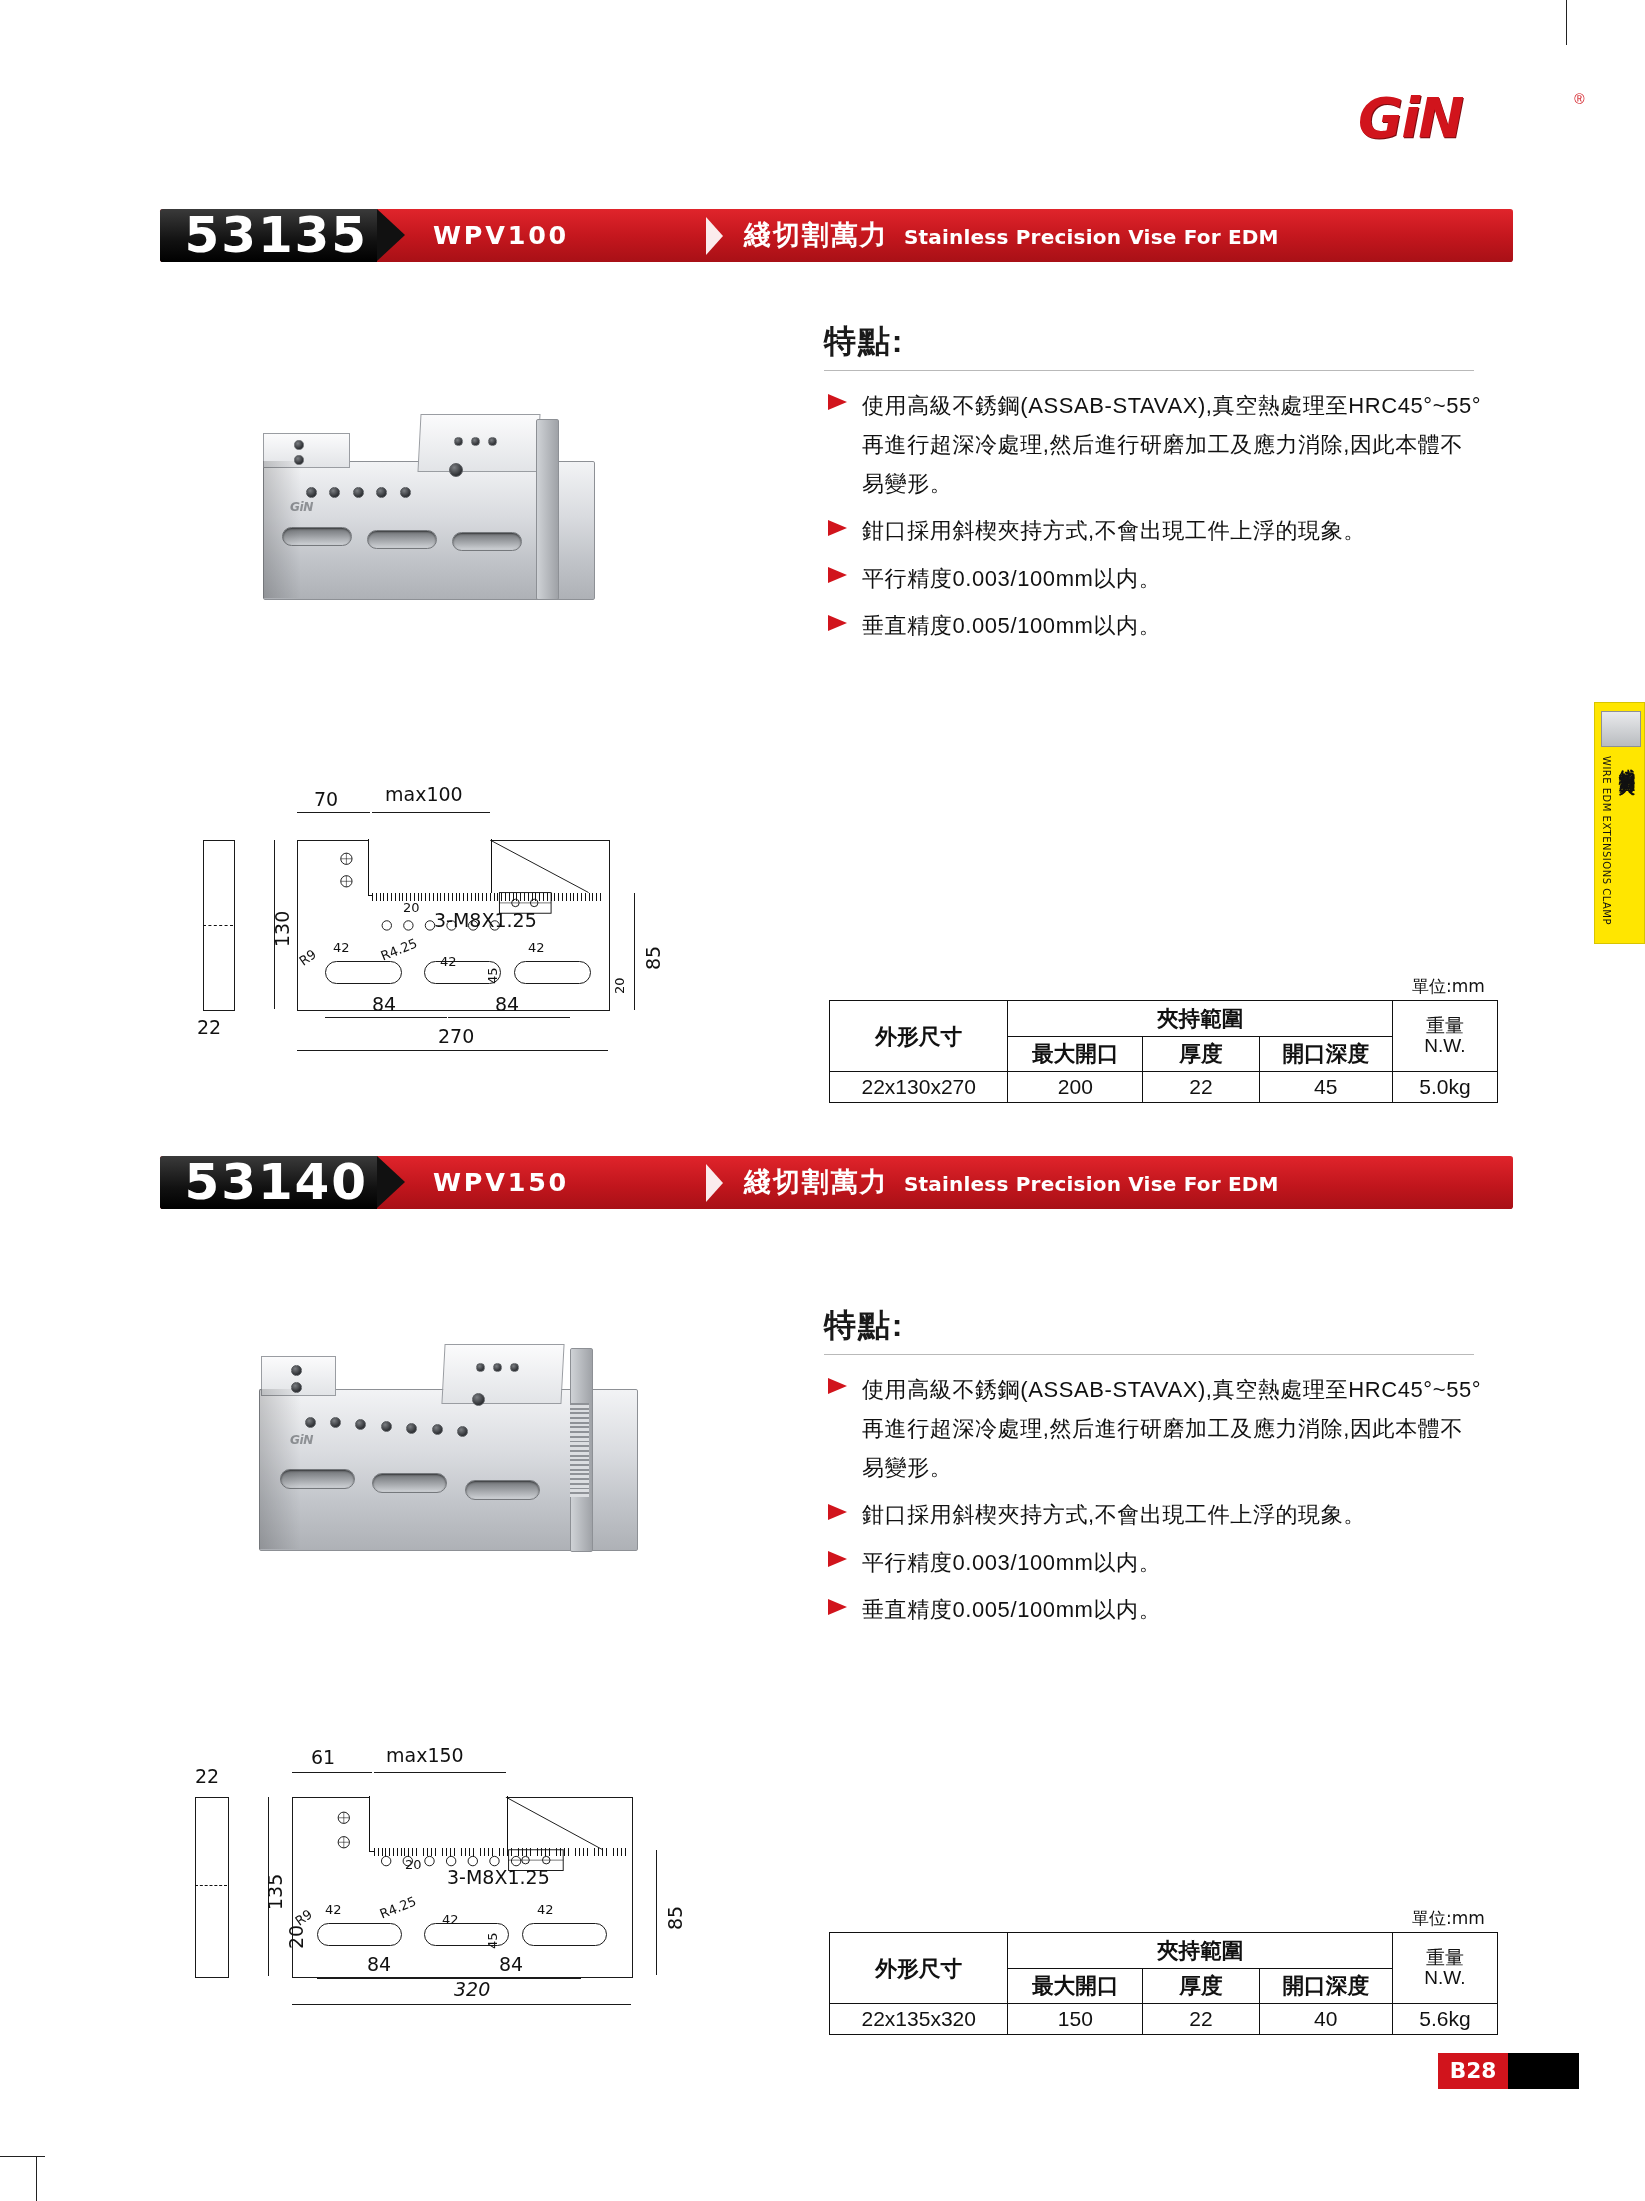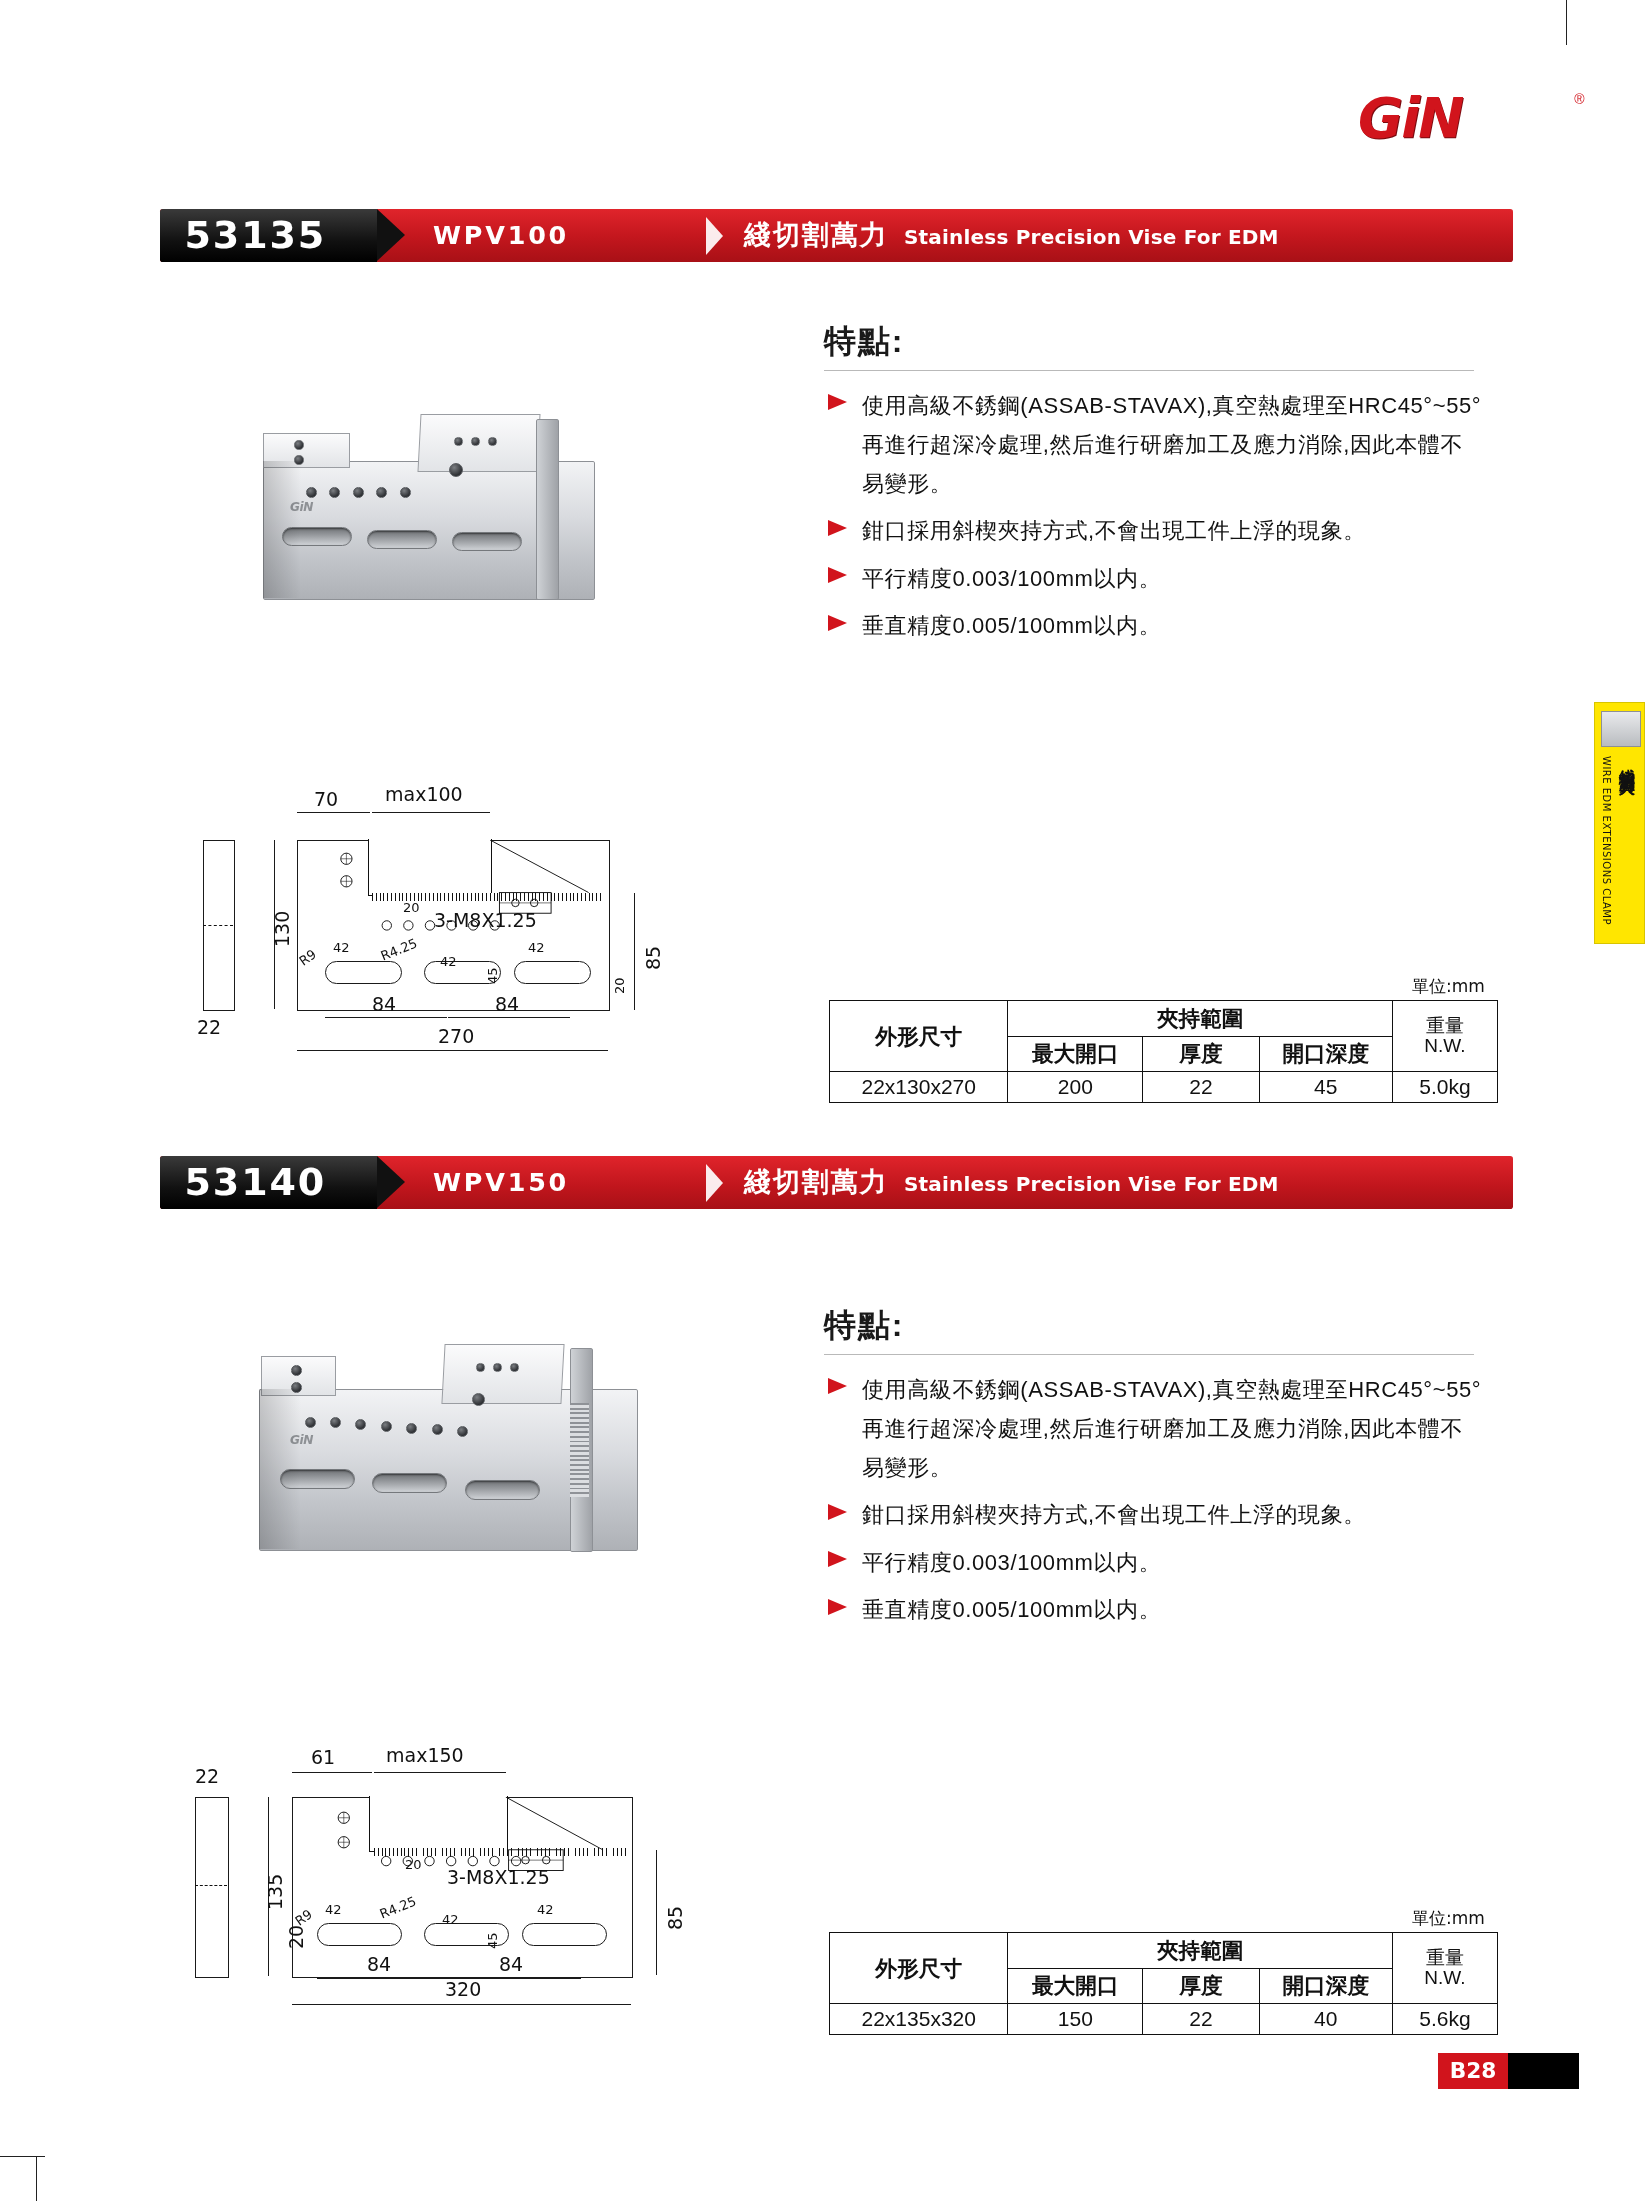--- a/index.html
+++ b/index.html
@@ -80,21 +80,21 @@
     width: 0; height: 0;
     border-top: 26px solid transparent;
     border-bottom: 26px solid transparent;
     border-left: 28px solid #111;
   }
   .bar .code {
     position: absolute;
     left: 24.5px; top: 0;
     height: 53px; line-height: 53px;
     color: #fff;
-    font-size: 38px;
+    font-size: 50px;
     font-weight: bold;
     font-family: "DejaVu Sans", sans-serif;
     letter-spacing: 1.9px;
   }
   .bar .model {
     position: absolute;
     left: 273px; top: 0;
     height: 53px; line-height: 53px;
     color: #fff;
     font-size: 25.4px;
@@ -592,21 +592,21 @@
     <div class="dim-txt sm" style="left:151px; top:141px;">42</div>
     <div class="dim-txt sm" style="left:268px; top:151px;">42</div>
     <div class="dim-txt sm" style="left:363px; top:141px;">42</div>
 
     <div class="dl h" style="left:143px; top:217px; width:132px;"></div>
     <div class="dim-txt" style="left:193px; top:192px;">84</div>
     <div class="dl h" style="left:275px; top:217px; width:132px;"></div>
     <div class="dim-txt" style="left:325px; top:192px;">84</div>
 
     <div class="dl h" style="left:118px; top:243px; width:339px;"></div>
-    <div class="dim-txt" style="left:271px; top:217px;">320</div>
+    <div class="dim-txt" style="left:280px; top:217px;font-style:italic;">320</div>
 
     <div class="dim-txt sm" style="left:121px; top:149px; transform:rotate(-35deg);">R9</div>
     <div class="dim-txt sm" style="left:205px; top:139px; transform:rotate(-22deg);">R4.25</div>
     <div class="dim-txt sm" style="left:231px; top:96px;">20</div>
     <div class="dim-txt" style="left:273px; top:105px;">3-M8X1.25</div>
   </div>
 
   <div class="unit-note" style="left:1412px; top:1907px;">單位:mm</div>
   <table class="spec" style="left:829px; top:1932px; width:669px;">
     <tbody>

